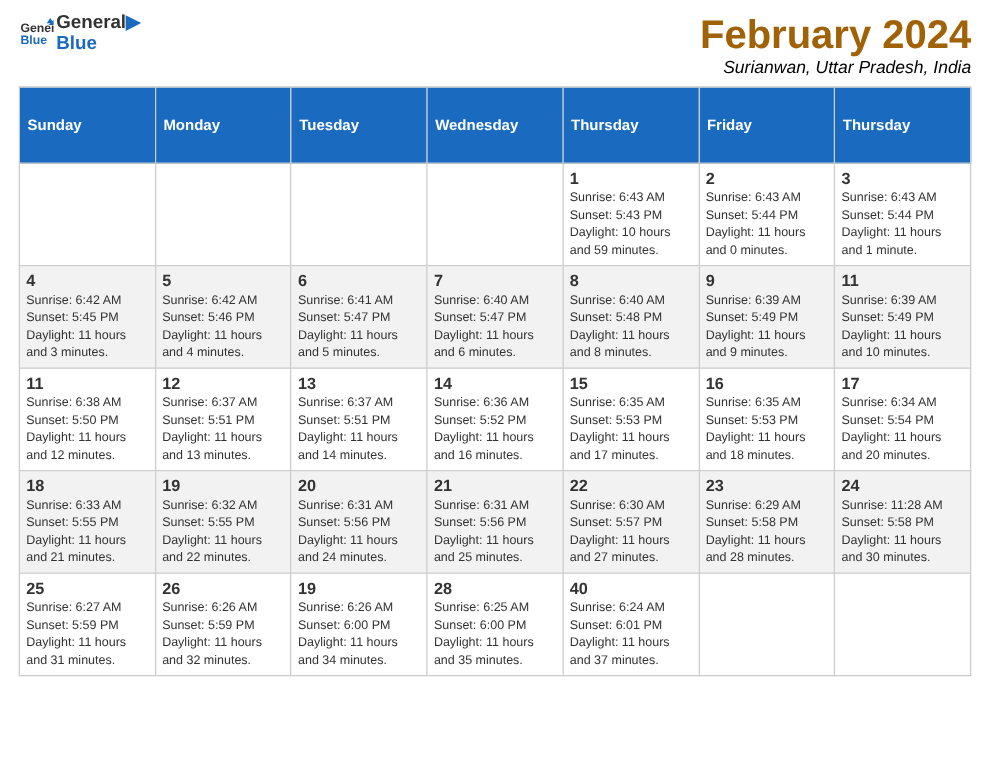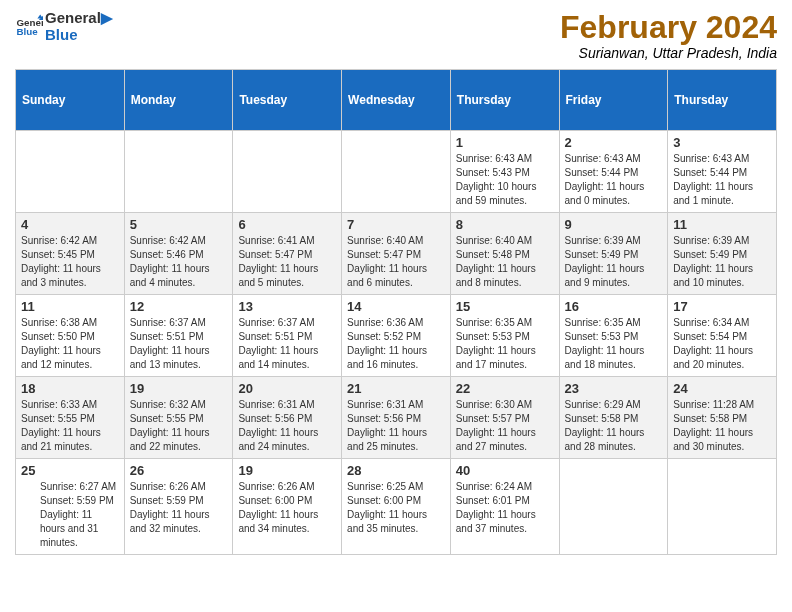--- a/index.html
+++ b/index.html
@@ -276,21 +276,21 @@
           <td>
             <span class="day-number">24</span>
             <div class="day-info" style="white-space: pre-line;">Sunrise: 11:28 AM
 Sunset: 5:58 PM
 Daylight: 11 hours and 30 minutes.</div>
           </td>
         </tr>
         <tr>
           <td>
             <span class="day-number">25</span>
-            <div class="day-info" style="white-space: pre-line; margin-left: 19px;">Sunrise: 6:27 AM
+            <div class="day-info" style="white-space: pre-line;">Sunrise: 6:27 AM
 Sunset: 5:59 PM
 Daylight: 11 hours and 31 minutes.</div>
           </td>
           <td>
             <span class="day-number">26</span>
             <div class="day-info" style="white-space: pre-line;">Sunrise: 6:26 AM
 Sunset: 5:59 PM
 Daylight: 11 hours and 32 minutes.</div>
           </td>
           <td>

